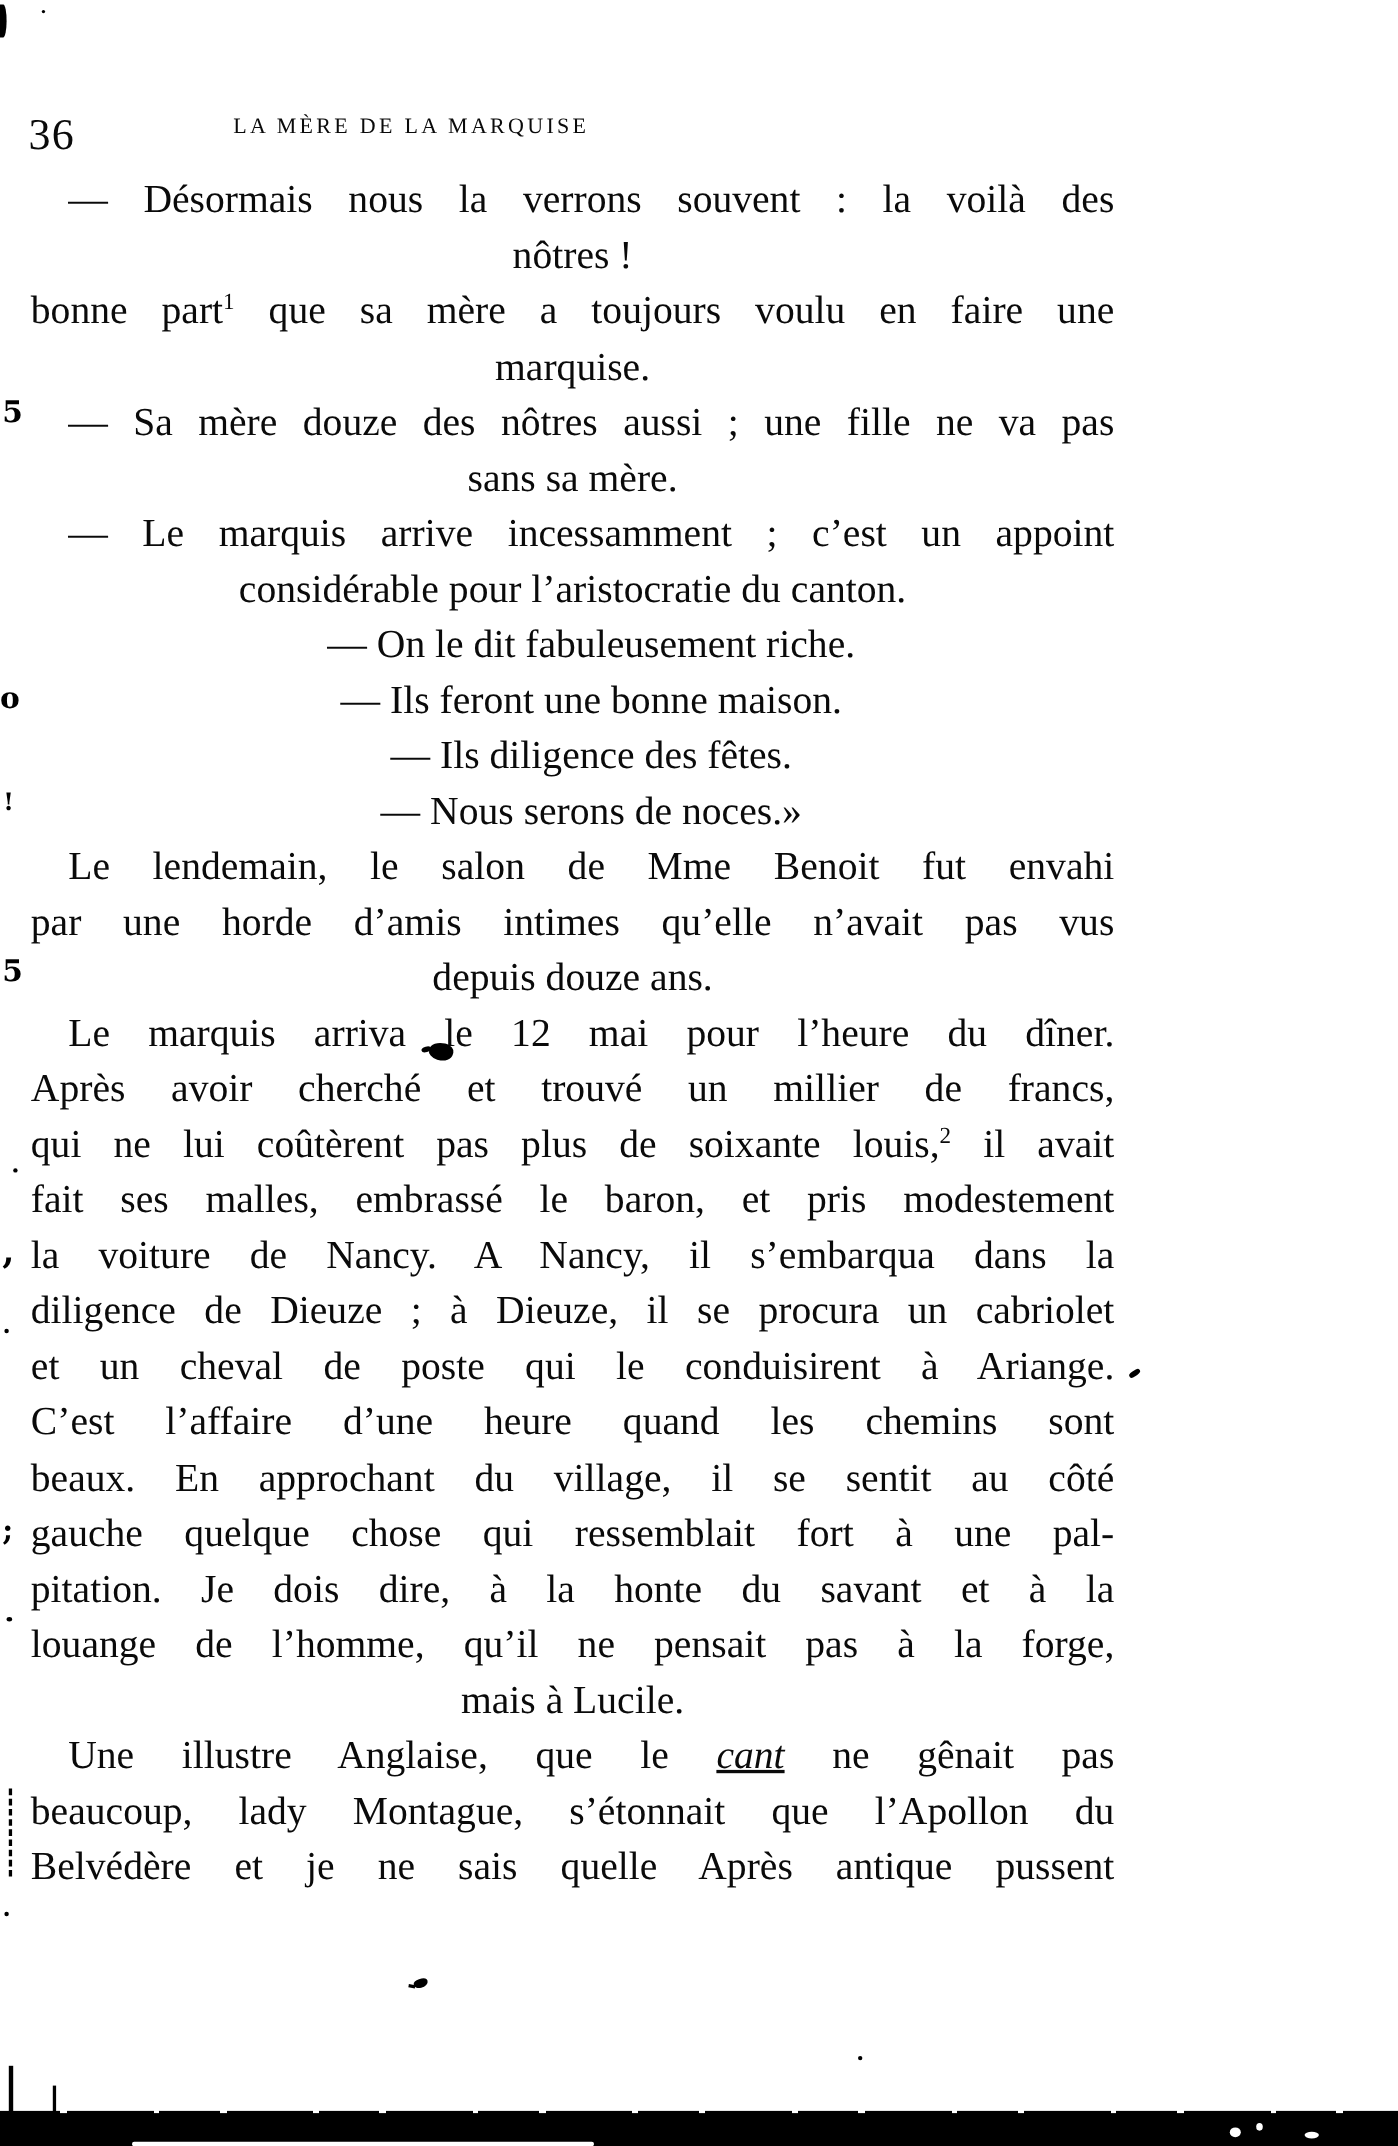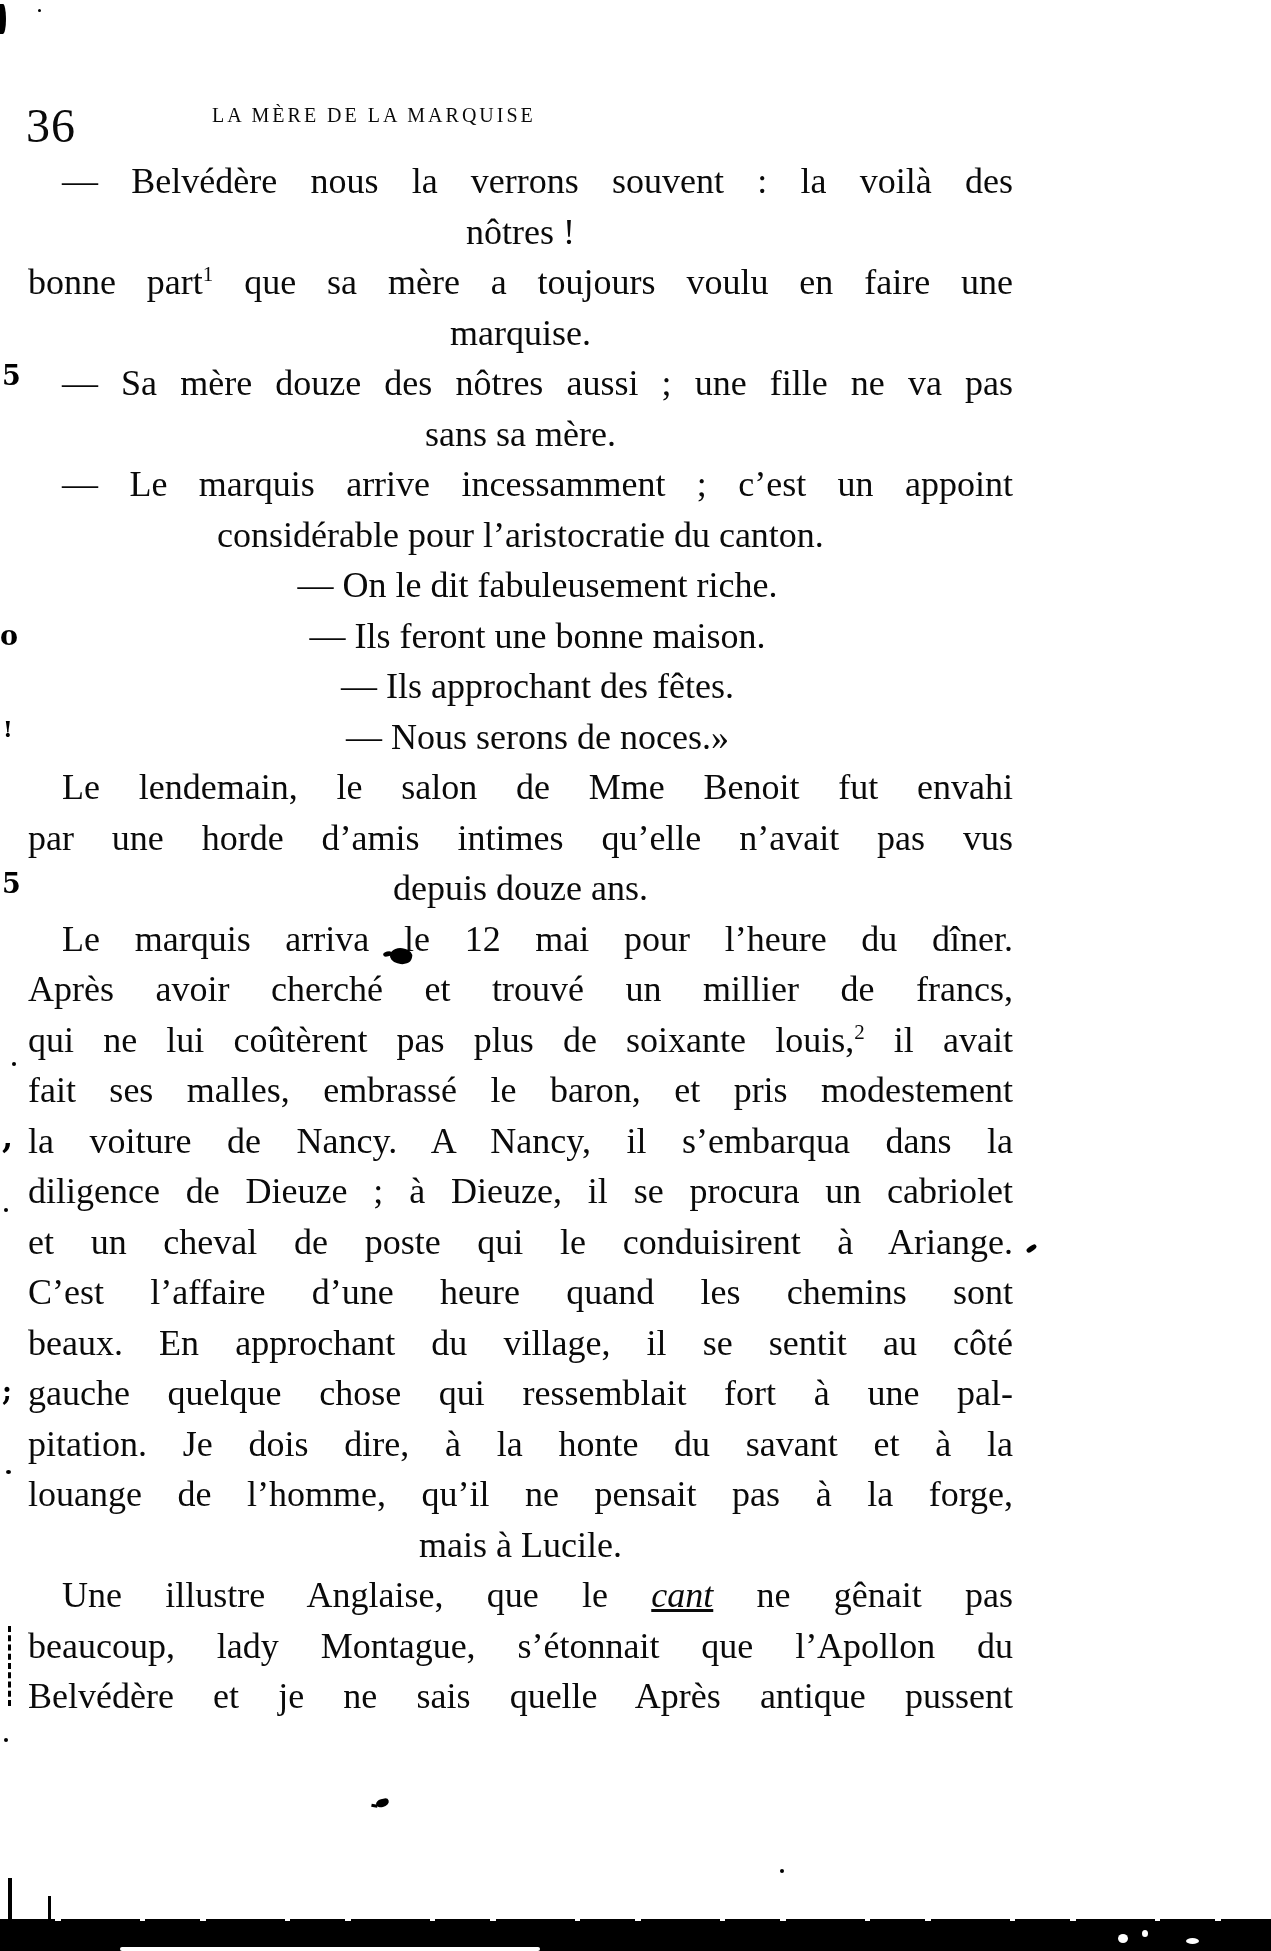--- a/index.html
+++ b/index.html
@@ -8,21 +8,21 @@
     width:1271px; height:1951px;
     background:#ffffff;
     overflow:hidden;
     font-family:"Liberation Serif","DejaVu Serif",serif;
     color:#0a0a0a;
   }
 
   
   .pageno {
     position:absolute; left:26px; top:98px;
-    font-size:48px; letter-spacing:1px;font-family:Liberation Serif, serif;
+    font-size:40px; letter-spacing:1px;font-family:Liberation Serif, serif;
   }
   .runtitle {
     position:absolute; left:212px; top:104px;
     font-size:20px; letter-spacing:3px; white-space:nowrap;
   }
 
   
   .text {
     position:absolute; left:28px; top:156px; width:985px;
   }
@@ -108,31 +108,31 @@
 
 <div class="page">
 
   <div class="corner"></div>
   <div class="dot d5"></div>
 
   <span class="pageno">36</span>
   <span class="runtitle">LA MÈRE DE LA MARQUISE</span>
 
   <main class="text">
-    <div class="ln j ind">— Belvédère nous la verrons souvent : la voilà des</div>
+    <div class="ln j ind">— Désormais nous la verrons souvent : la voilà des</div>
     <div class="ln">nôtres !</div>
     <div class="ln j"><span>bonne part</span><sup class="fn">1</sup><span> que sa mère a toujours voulu en faire une</span></div>
     <div class="ln">marquise.</div>
     <div class="ln j ind">— Sa mère douze des nôtres aussi ; une fille ne va pas</div>
     <div class="ln">sans sa mère.</div>
     <div class="ln j ind">— Le marquis arrive incessamment ; c’est un appoint</div>
     <div class="ln">considérable pour l’aristocratie du canton.</div>
     <div class="ln ind">— On le dit fabuleusement riche.</div>
     <div class="ln ind">— Ils feront une bonne maison.</div>
-    <div class="ln ind">— Ils approchant des fêtes.</div>
+    <div class="ln ind">— Ils diligence des fêtes.</div>
     <div class="ln ind">— Nous serons de noces.»</div>
     <div class="ln j ind">Le lendemain, le salon de Mme Benoit fut envahi</div>
     <div class="ln j">par une horde d’amis intimes qu’elle n’avait pas vus</div>
     <div class="ln">depuis douze ans.</div>
     <div class="ln j ind">Le marquis arriva le 12 mai pour l’heure du dîner.</div>
     <div class="ln j">Après avoir cherché et trouvé un millier de francs,</div>
     <div class="ln j"><span>qui ne lui coûtèrent pas plus de soixante louis,</span><sup class="fn">2</sup><span> il avait</span></div>
     <div class="ln j">fait ses malles, embrassé le baron, et pris modestement</div>
     <div class="ln j">la voiture de Nancy. A Nancy, il s’embarqua dans la</div>
     <div class="ln j">diligence de Dieuze ; à Dieuze, il se procura un cabriolet</div>

